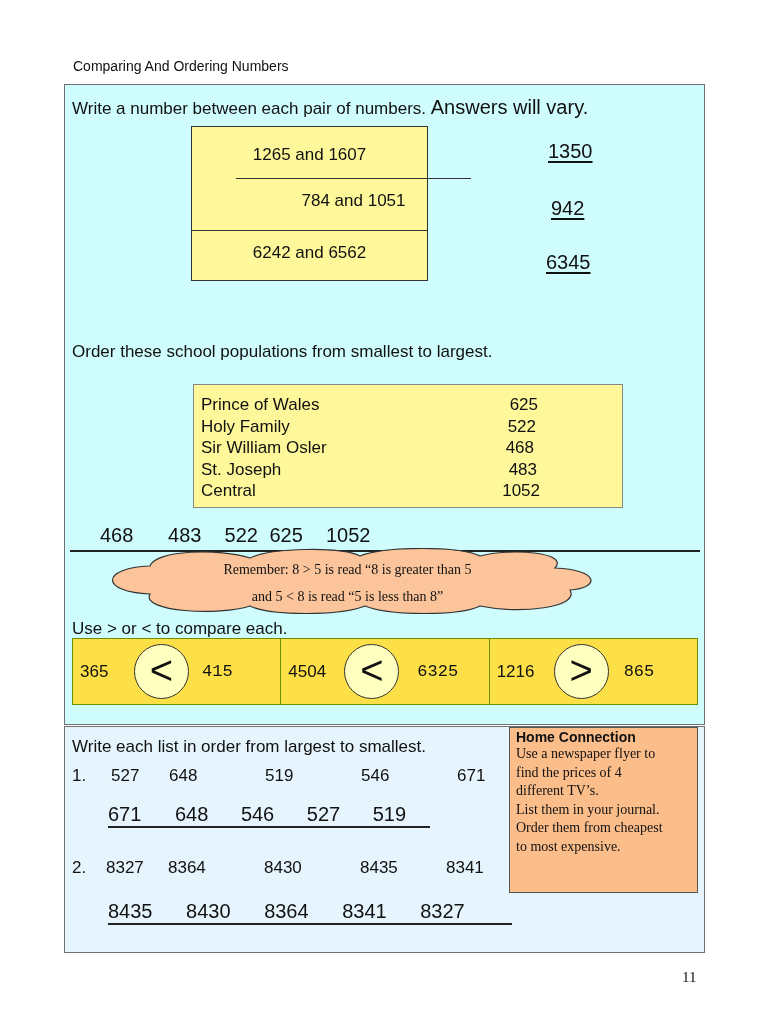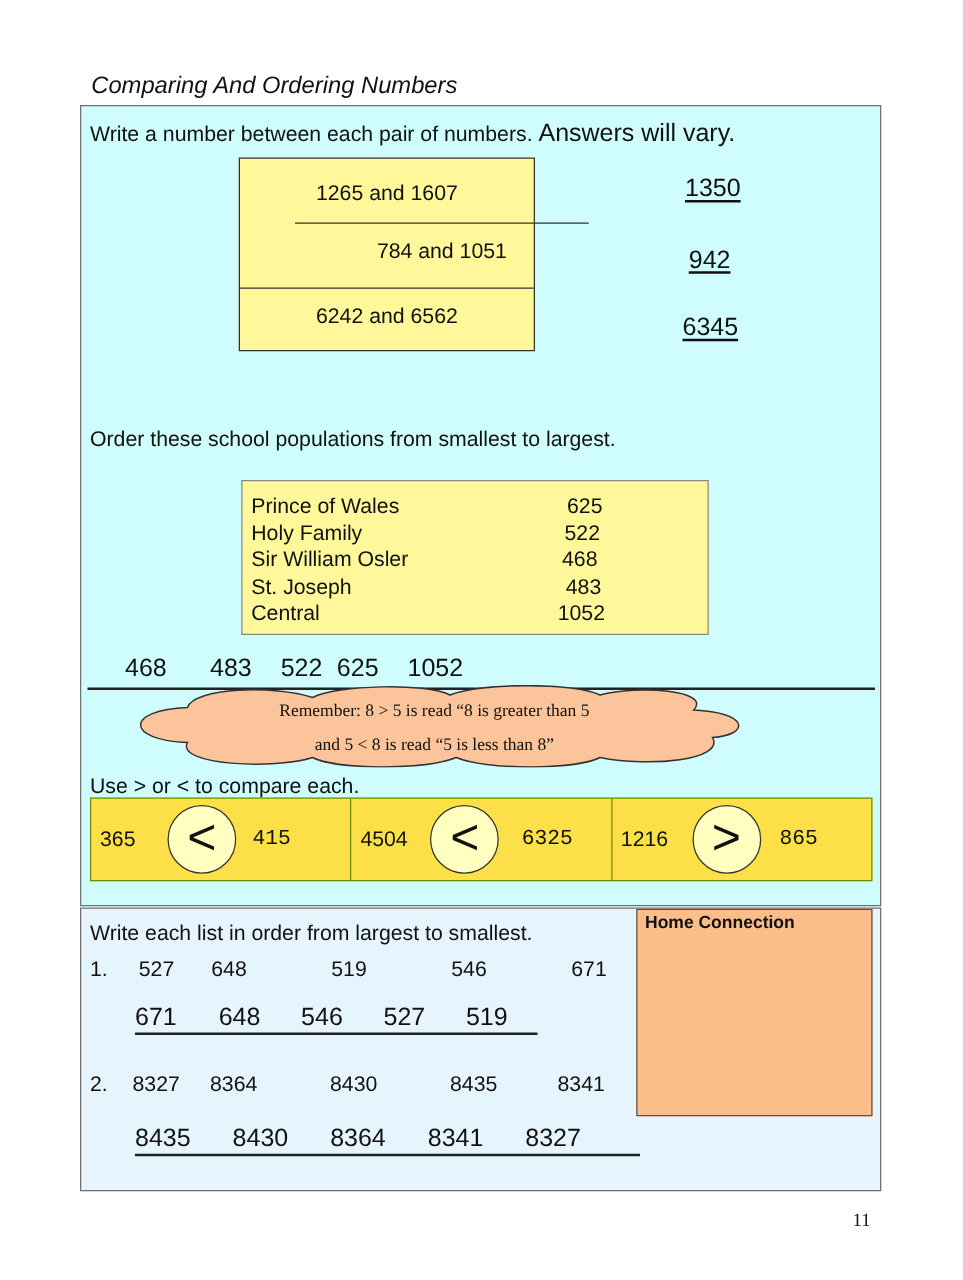--- a/index.html
+++ b/index.html
@@ -2,21 +2,21 @@
 <html><head>
 <meta charset="utf-8">
 <style>
   html, body { margin: 0; padding: 0; }
   body {
     width: 770px; height: 1024px; background: #ffffff; position: relative;
     font-family: "Liberation Sans", sans-serif; color: #111;
     overflow: hidden;
   }
   .abs { position: absolute; }
-  .title { left: 73px; top: 58px; font-size: 19px; font-style: italic; }
+  .title { left: 73px; top: 58px; font-size: 14px; }
   .panel-top {
     left: 64px; top: 84px; width: 641px; height: 641px;
     background: #cffcfd; border: 1px solid #707070; box-sizing: border-box;
   }
   .panel-bottom {
     left: 64px; top: 726px; width: 641px; height: 227px;
     background: #e6f5fd; border: 1px solid #707070; box-sizing: border-box;
   }
   .instr { font-size: 17px; }
   .instr .big { font-size: 20px; }
@@ -24,21 +24,21 @@
     left: 191px; top: 126px; width: 237px; height: 155px;
     background: #fef89a; border: 1px solid #333; box-sizing: border-box;
   }
   .pair-cell {
     position: absolute; left: 0; width: 100%; box-sizing: border-box;
     font-size: 17px; text-align: center;
   }
   .pair-cell.sep { border-top: 1px solid #333; }
   .answer { font-size: 20px; text-decoration: underline; text-underline-offset: 3px; }
   .pop-box {
-    left: 193px; top: 384px; width: 374px; height: 124px;
+    left: 193px; top: 384px; width: 430px; height: 124px;
     background: #fef89a; border: 1px solid #888; box-sizing: border-box;
     font-size: 17px; line-height: 21.5px; padding: 9px 0 0 7px;
   }
   .pop-row { position: relative; height: 21.5px; }
   .pop-row .name { position: absolute; left: 0; }
   .pop-row .val { position: absolute; right: 82px; text-align: right; }
   .order-answer { left: 100px; top: 524px; font-size: 20px; word-spacing: 6px; }
   .hline { left: 70px; top: 550px; width: 630px; height: 2px; background: #222; }
   .cloud { left: 100px; top: 548px; width: 495px; height: 66px; }
   .cloud-text {
@@ -188,15 +188,23 @@
 <div class="abs list-answer" style="left:108px; top:900px; width:404px;">
   <span>8435</span>
   <span style="margin-left:28px;">8430</span>
   <span style="margin-left:28px;">8364</span>
   <span style="margin-left:28px;">8341</span>
   <span style="margin-left:28px;">8327</span>
 </div>
 
 <div class="abs home-box">
   <div class="home-title">Home Connection</div>
+  <div class="home-body">
+    <div>Use a newspaper flyer to</div>
+    <div>find the prices of 4</div>
+    <div>different TV’s.</div>
+    <div>List them in your journal.</div>
+    <div>Order them from cheapest</div>
+    <div>to most expensive.</div>
+  </div>
 </div>
 
 <div class="abs page-num">11</div>
 
 </body></html>

